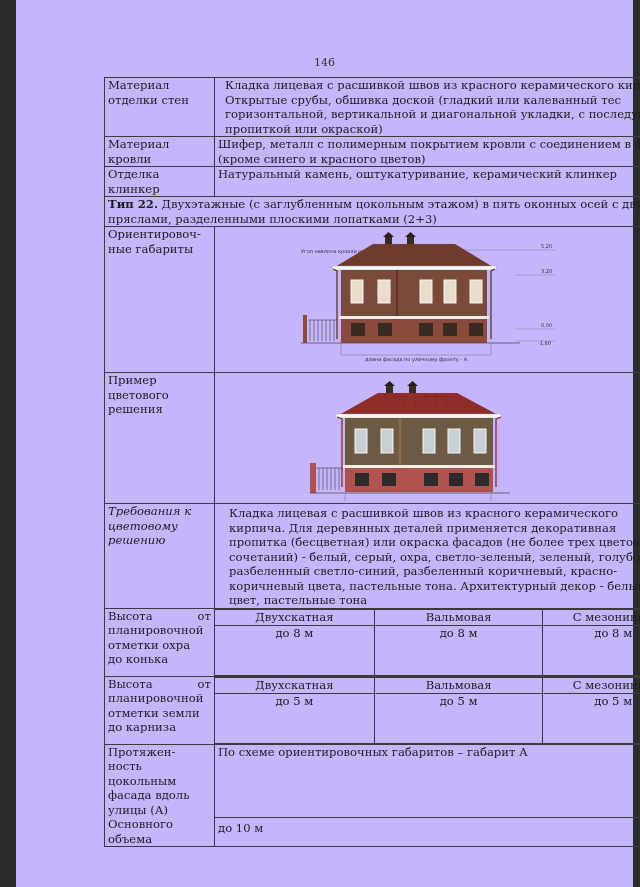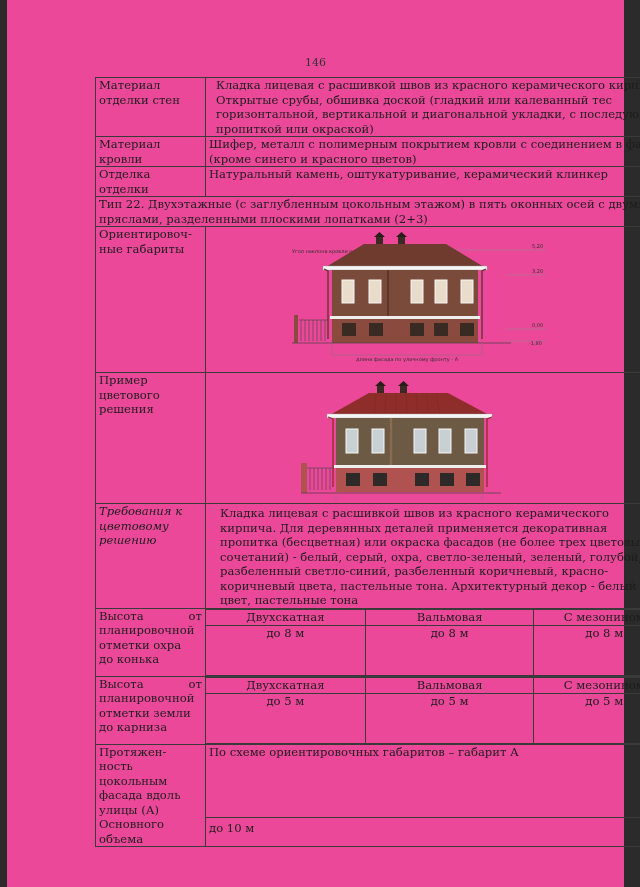--- a/index.html
+++ b/index.html
@@ -1,24 +1,24 @@
 <!DOCTYPE html>
 <html><head>
 <meta charset="utf-8">
 <style>
   html,body{margin:0;padding:0;}
   body{width:640px;height:887px;background:#2b2b2b;position:relative;overflow:hidden;font-family:"DejaVu Serif","Liberation Serif",serif;color:#1d1d1d;}
-  .paper{position:absolute;left:7px;top:0;width:617px;height:887px;background:#ec4899;}
+  .paper{position:absolute;left:16px;top:0;width:617px;height:887px;background:#c4b5fd;}
   .page-num{position:absolute;left:0;width:617px;top:56px;text-align:center;font-size:11px;color:#333;}
   table.doc{position:absolute;left:88px;top:77px;width:581px;border-collapse:collapse;table-layout:fixed;font-size:11.6px;line-height:14.5px;}
   table.doc td{border:1px solid #3a3a3a;padding:0 3px;vertical-align:top;}
   .lbl{width:103px;text-align:left;}
   .val{text-align:left;}
   .type-row td{padding:1px 3px;}
-  .type-row b{font-weight:normal;}
+  .type-row b{font-weight:bold;}
   .img-cell{padding:0 !important;height:145px;}
   .img-cell2{padding:0 !important;height:130px;}
   .sub{width:100%;border-collapse:collapse;table-layout:fixed;}
   .sub td{border:none;border-left:1px solid #3a3a3a;text-align:center;padding:0 2px;vertical-align:top;}
   .sub td:first-child{border-left:none;margin-top:32px;}
   .sub tr.hdr td{border-bottom:1px solid #3a3a3a;height:15px;}
   .sub tr.vals td{height:49px;}
   .nest{padding:0 !important;}
   .spread{display:flex;justify-content:space-between;}
   svg{display:block;}
@@ -41,21 +41,21 @@
       <td class="lbl" style="padding-right:22px;">Материал отделки стен</td>
       <td class="val" style="padding:0 10px;">Кладка лицевая с расшивкой швов из красного керамического кирпича Открытые срубы, обшивка доской (гладкий или калеванный тес горизонтальной, вертикальной и диагональной укладки, с последующей пропиткой или окраской)</td>
     </tr>
 
     <tr>
       <td class="lbl">Материал кровли</td>
       <td class="val">Шифер, металл  с полимерным покрытием кровли с соединением в фальц (кроме синего и красного цветов)</td>
     </tr>
 
     <tr>
-      <td class="lbl">Отделка отделки</td>
+      <td class="lbl">Отделка клинкер</td>
       <td class="val">Натуральный камень, оштукатуривание, керамический клинкер</td>
     </tr>
 
     <tr class="type-row">
       <td colspan="2"><b>Тип 22.</b><span> Двухэтажные (с заглубленным цокольным этажом) в пять оконных осей с двумя пряслами, разделенными плоскими лопатками (2+3)</span></td>
     </tr>
 
     <tr>
       <td class="lbl" style="padding-right:14px;">Ориентировоч-ные габариты</td>
       <td class="img-cell">

